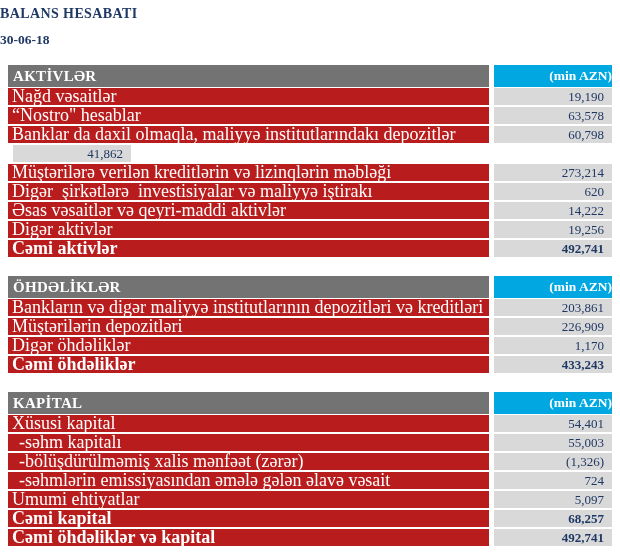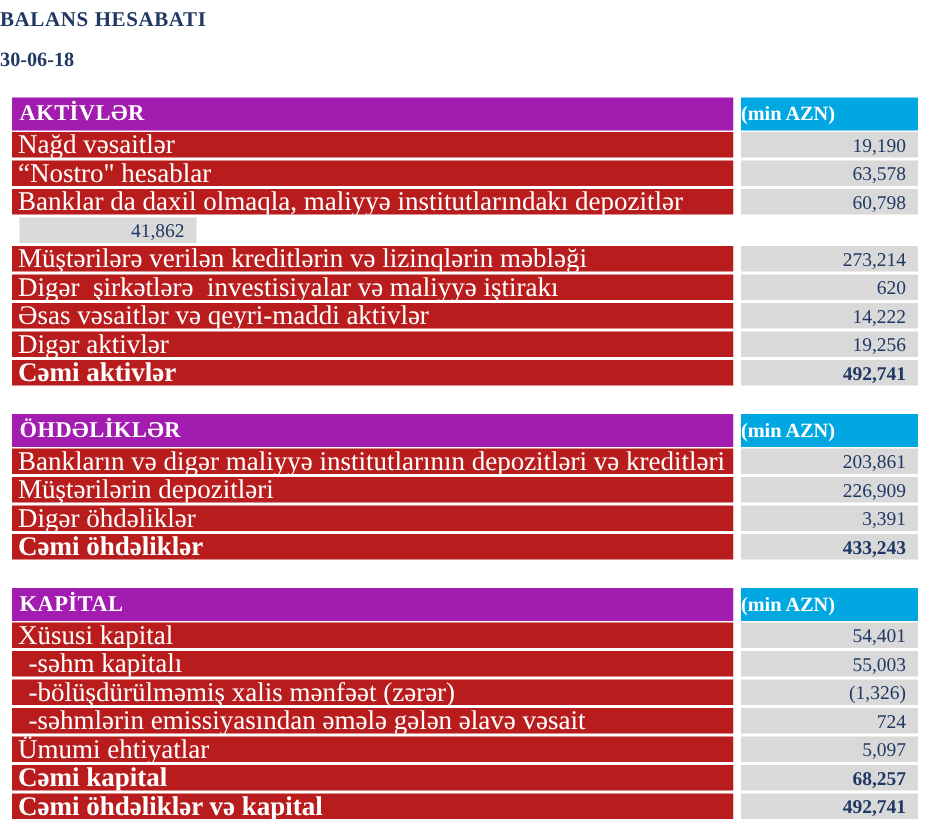--- a/index.html
+++ b/index.html
@@ -22,36 +22,36 @@
     font-weight: bold;
     font-size: 13.5px;
     color: #1F3864;
   }
   .sheet { margin: 17px 8px 0 8px; }
   .section { margin-bottom: 19px; }
   .section:last-child { margin-bottom: 0; }
   .hrow { display: flex; height: 22px; margin-bottom: 1px; }
   .hlabel {
     flex: 1;
-    background: #a21caf;
+    background: #737373;
     color: #ffffff;
     font-weight: bold;
     font-size: 15px;
     line-height: 22px;
     padding-left: 5px;
     letter-spacing: 0.3px;
   }
   .hvalue {
     width: 118px;
     background: #00A7E1;
     color: #ffffff;
     font-weight: bold;
     font-size: 13.5px;
     line-height: 22px;
-    text-align: left;
+    text-align: right;
   }
   .gap { width: 5px; background: #ffffff; }
   .row { display: flex; height: 17px; margin-bottom: 2px; }
   .rlabel {
     flex: 1;
     background: #b91c1c;
     color: #ffffff;
     font-size: 18px;
     line-height: 17px;
     padding-left: 4px;
@@ -140,21 +140,21 @@
         <div class="rvalue">203,861</div>
       </div>
       <div class="row">
         <div class="rlabel">Müştərilərin depozitləri</div>
         <div class="gap"></div>
         <div class="rvalue">226,909</div>
       </div>
       <div class="row">
         <div class="rlabel">Digər öhdəliklər</div>
         <div class="gap"></div>
-        <div class="rvalue">3,391</div>
+        <div class="rvalue">1,170</div>
       </div>
       <div class="row bold">
         <div class="rlabel">Cəmi öhdəliklər</div>
         <div class="gap"></div>
         <div class="rvalue">433,243</div>
       </div>
     </div>
     <div class="section">
       <div class="hrow">
         <div class="hlabel">KAPİTAL</div>

